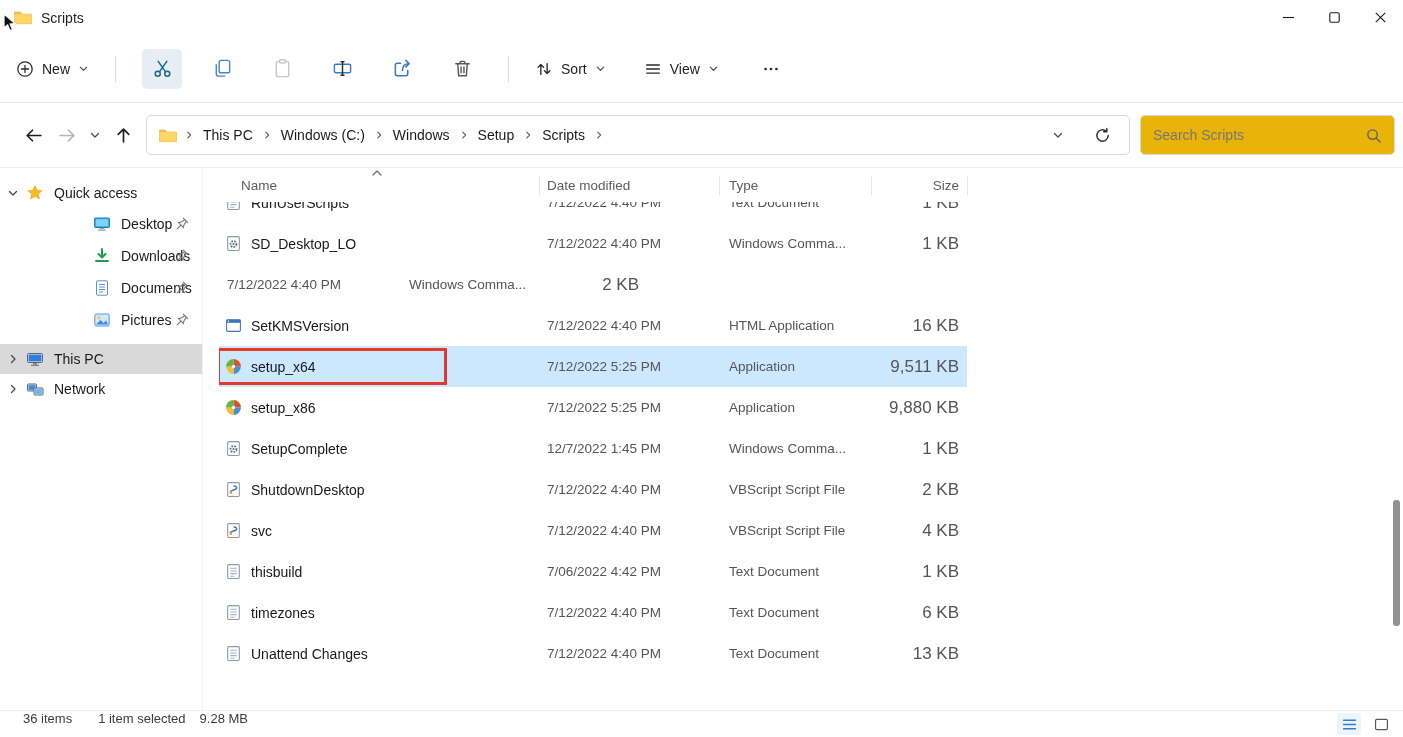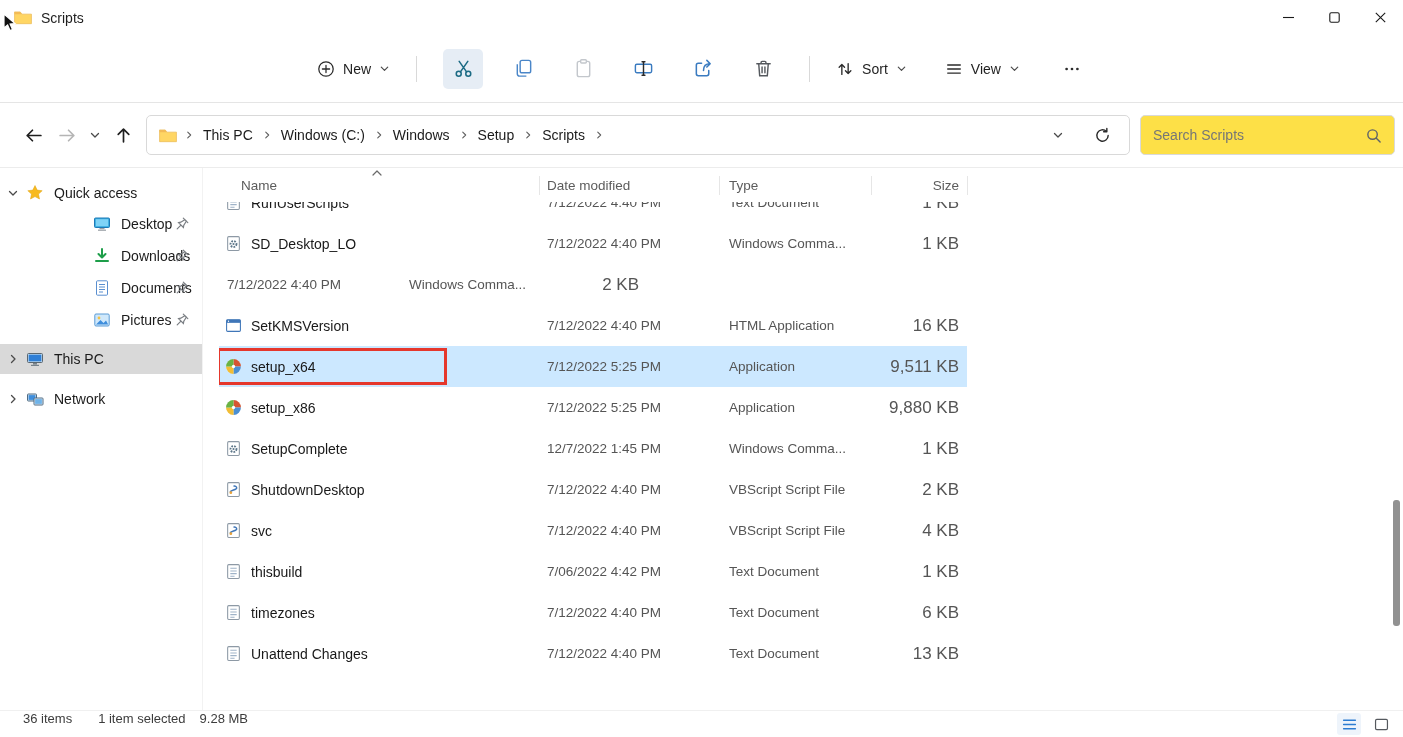--- a/index.html
+++ b/index.html
@@ -16,54 +16,54 @@
   .titlebar{position:absolute;top:0;left:0;right:0;height:35px;background:#fff;display:flex;align-items:center;}
   .title-left{display:flex;align-items:center;gap:9px;padding-left:14px;}
   .title-text{font-size:14px;color:#1f1f1f;}
   .win-controls{position:absolute;right:0;top:0;height:35px;display:flex;}
   .win-btn{width:46px;height:35px;display:flex;align-items:center;justify-content:center;background:transparent;border:none;cursor:default;}
 
   .cursor{position:absolute;left:1px;top:13px;z-index:99;pointer-events:none;}
 
   
   .toolbar{position:absolute;top:35px;left:0;right:0;height:68px;display:flex;align-items:center;
-    padding-left:6px;border-bottom:1px solid #e5e5e5;background:#fff;justify-content:center;}
+    padding-left:6px;border-bottom:1px solid #e5e5e5;background:#fff;}
   .tb-btn{display:flex;align-items:center;gap:8px;padding:8px 10px;border-radius:5px;background:transparent;border:none;font-size:14px;color:#1f1f1f;font-family:inherit;}
   .tb-sep{width:1px;height:26px;background:#d9d9d9;margin:0 16px;}
   .tb-iconbtn{width:40px;height:40px;margin:0 10px;display:flex;align-items:center;justify-content:center;border-radius:5px;background:transparent;border:none;}
   .tb-iconbtn.hl{background:#e6edf5;}
   .tb-more{margin-left:22px;}
 
   
   .addr-row{position:absolute;top:103px;left:0;right:0;height:65px;display:flex;align-items:center;
     border-bottom:1px solid #ececec;background:#fff;}
   .nav-btns{display:flex;align-items:center;padding-left:16px;}
   .nav-btn{width:34px;height:34px;display:flex;align-items:center;justify-content:center;border:none;background:transparent;border-radius:5px;}
   .nav-btn.small{width:22px;}
   .addr-bar{flex:1;height:40px;margin-left:6px;margin-right:10px;border:1px solid #d9d9d9;border-radius:5px;
     display:flex;align-items:center;padding:0 12px;background:#fff;}
   .crumb{padding:4px 2px;font-size:14px;color:#1b1b1b;border-radius:4px;white-space:nowrap;}
   .crumb-sep{margin:0 7px;display:flex;align-items:center;}
   .addr-spacer{flex:1;}
   .addr-right{display:flex;align-items:center;gap:22px;padding-right:4px;}
   .searchbox{width:255px;height:40px;margin-right:8px;border:1px solid #d9d9d9;border-radius:5px;
-    display:flex;align-items:center;padding:0 12px;background:#fde047;}
+    display:flex;align-items:center;padding:0 12px;background:#eab308;}
   .searchbox input{flex:1;border:none;outline:none;font-family:inherit;font-size:14px;color:#1b1b1b;background:transparent;}
   .searchbox input::placeholder{color:#767676;}
 
   
   .sidebar{position:absolute;left:0;top:168px;width:202px;bottom:27px;background:#fff;padding-top:10px;overflow:hidden;}
   .side-item{height:30px;display:flex;align-items:center;position:relative;font-size:14px;color:#1b1b1b;}
   .side-item.child{height:32px;padding-left:47px;margin-left:46px;}
   .side-item.selected{background:var(--side-sel-bg);}
   .side-chev{width:26px;height:26px;display:flex;align-items:center;justify-content:center;flex:0 0 auto;}
   .side-icon{width:18px;height:18px;margin-right:10px;flex:0 0 auto;}
   .side-label{white-space:nowrap;}
   .pin{position:absolute;right:12px;top:50%;transform:translateY(-50%);width:16px;height:16px;}
-  .gap8{margin-top:8px;} .gap10{margin-top:10px;}
+  .gap8{margin-top:8px;} .gap10{}
 
   
   .main{position:absolute;left:202px;top:168px;right:0;bottom:27px;background:#fff;overflow:hidden;border-left:1px solid #f2f2f2;}
   .list-header{height:34px;margin-left:16px;width:748px;display:flex;align-items:center;position:relative;
     color:#5c5c5c;font-size:13.5px;}
   .lh-name{width:320px;padding-left:22px;}
   .lh-date{width:180px;padding-left:8px;}
   .lh-type{width:152px;padding-left:10px;}
   .lh-size{width:96px;text-align:right;padding-right:8px;}
   .lh-div{position:absolute;top:8px;height:19px;width:1px;background:#e6e6e6;}

